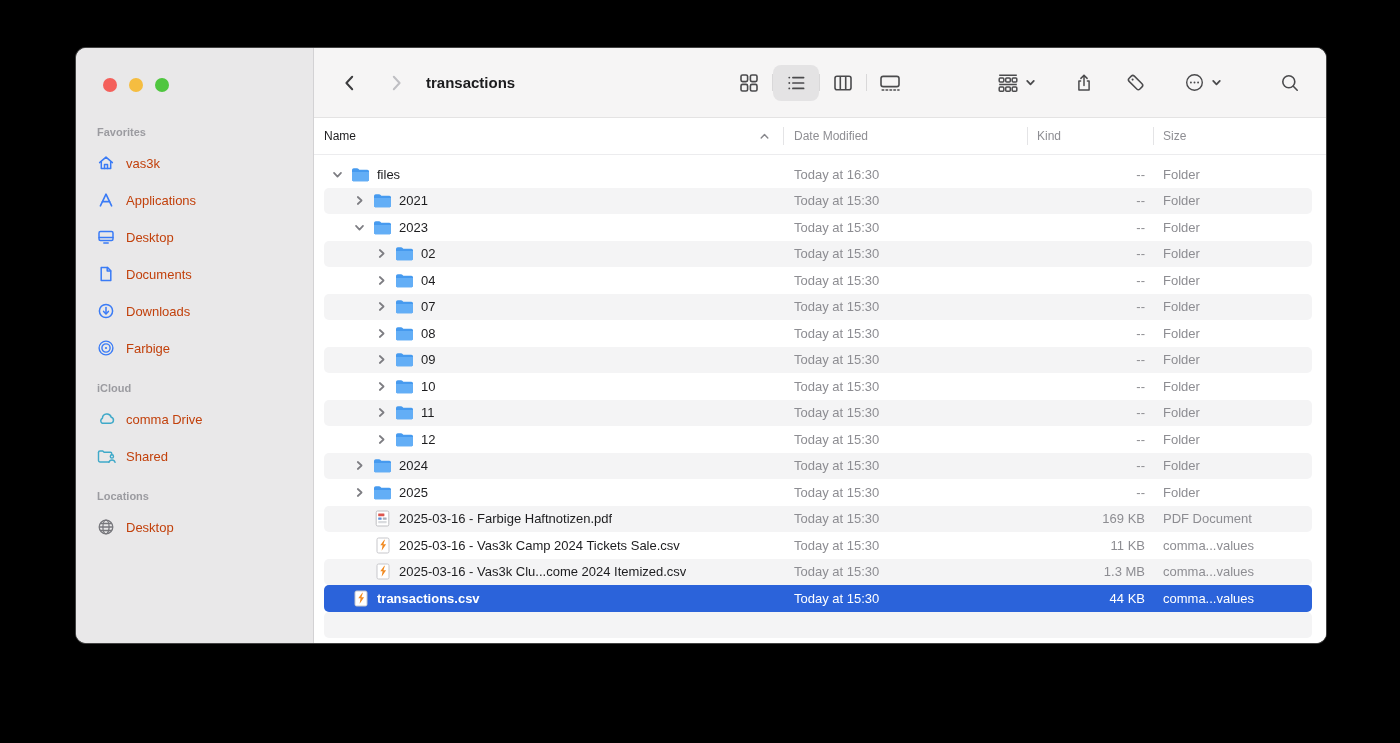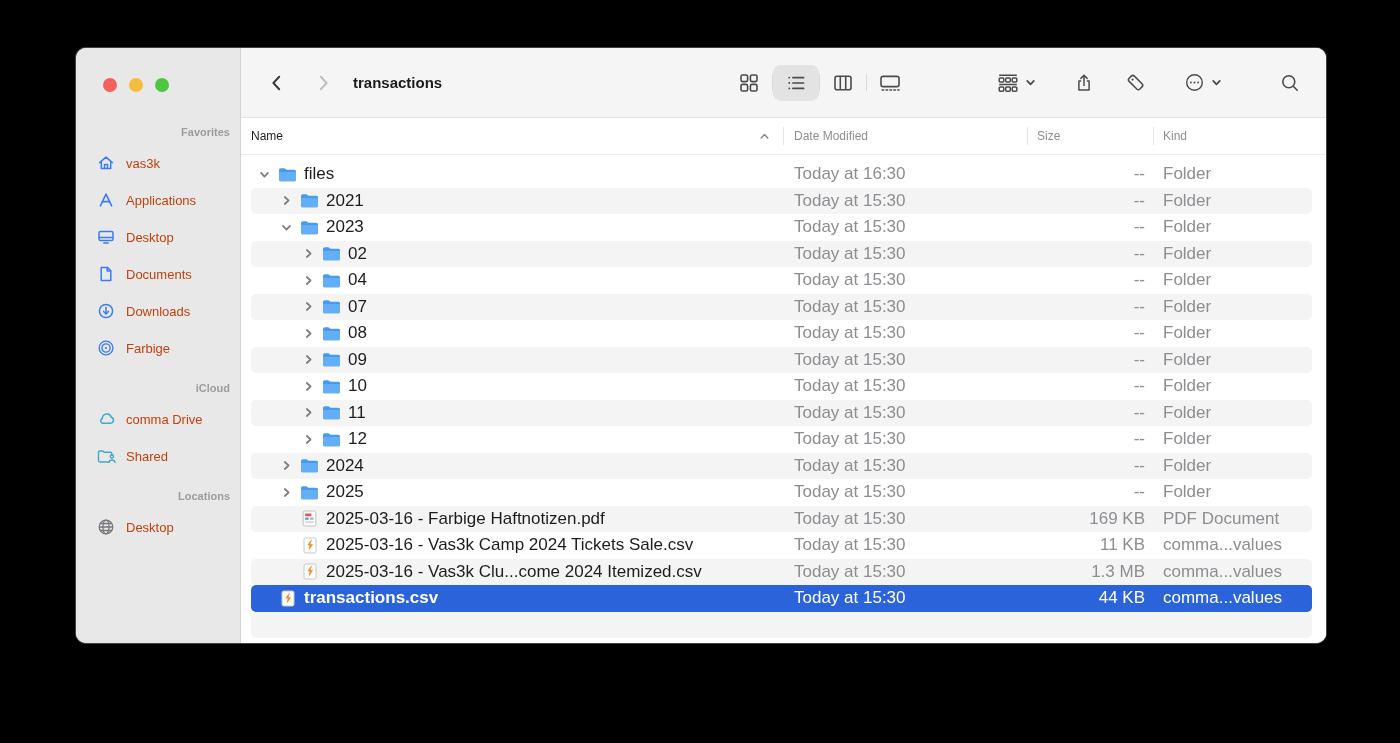--- a/index.html
+++ b/index.html
@@ -8,22 +8,22 @@
     font-family:"Liberation Sans","DejaVu Sans",sans-serif;
     -webkit-font-smoothing:antialiased;overflow:hidden;position:relative;
   }
   .window{
     position:absolute;left:76px;top:48px;width:1250px;height:595px;
     border-radius:10px;overflow:hidden;display:flex;background:#fff;
     box-shadow:0 0 0 1px rgba(120,120,120,.55), 0 30px 70px rgba(0,0,0,.65);
   }
   
   .sidebar{
-    width:165px;flex:none;background:#e9e8e9;border-right:1px solid #d3d2d4;
-    box-sizing:border-box;position:relative;text-align:right;
+    width:238px;flex:none;background:#e9e8e9;border-right:1px solid #d3d2d4;
+    box-sizing:border-box;position:relative;
   }
   .traffic{position:absolute;top:30px;left:27px;display:flex;gap:12px;}
   .dot{width:14px;height:14px;border-radius:50%;}
   .sb-scroll{padding-top:77px;}
   .sb-section{padding:0 10px;}
   .sb-section + .sb-section{margin-top:19px;}
   .sb-header{
     display:block;margin:0 0 10px 11px;font-size:11px;font-weight:700;
     color:#9b9ba0;height:14px;line-height:14px;
   }
@@ -67,21 +67,21 @@
   .hcell{position:relative;height:100%;display:flex;align-items:center;}
   .hcell.hdiv::before{
     content:"";position:absolute;left:0;top:9px;bottom:9px;width:1px;background:#e4e4e6;
   }
   .hcell.name{justify-content:space-between;color:#1d1d1f;}
   .hcell.name .sort{display:flex;margin-right:12px;color:#86868b;}
   .hcell.date{padding-left:11px;}
   .hcell.size{padding-left:10px;}
   .hcell.kind{padding-left:10px;}
   
-  .list{flex:1;overflow:hidden;padding-top:6px;font-size:17px;background:#fff;}
+  .list{flex:1;overflow:hidden;padding-top:6px;font-size:13px;background:#fff;}
   .row{
     display:grid;grid-template-columns:1fr 244px 126px 159px;height:26.5px;
     align-items:center;margin:0 14px 0 10px;border-radius:5px;color:#1d1d1f;cursor:default;
   }
   .row.striped{background:var(--stripe);}
   .row.selected{background:var(--accent);color:#fff;}
   .cell{min-width:0;white-space:nowrap;}
   .cell.name{display:flex;align-items:center;}
   .cell.date{color:#8d8d92;padding-left:11px;}
   .cell.size{color:#8d8d92;text-align:right;padding-right:8px;}
@@ -320,25 +320,25 @@
         <span>Name</span>
         <span class="sort">
             <svg width="13" height="13" viewBox="0 0 13 13" fill="none" stroke="currentColor" stroke-width="1.4" stroke-linecap="round" stroke-linejoin="round">
               <path d="M3.2 8 6.5 4.6 9.8 8"></path>
             </svg>
           </span>
       </div>
       <div class="hcell date hdiv">
         <span>Date Modified</span>
       </div>
+      <div class="hcell kind hdiv">
+        <span>Kind</span>
+      </div>
       <div class="hcell size hdiv">
         <span>Size</span>
-      </div>
-      <div class="hcell kind hdiv">
-        <span>Kind</span>
       </div>
     </div>
 
     <div class="list">
         <div class="row">
           <div class="cell name" style="padding-left: 5px;">
             <span class="disc">
               <svg width="11" height="11" viewBox="0 0 11 11" fill="none" stroke="currentColor" stroke-width="1.7" stroke-linecap="round" stroke-linejoin="round">
                 <path d="M2 3.8 5.5 7.6 9 3.8"></path>
               </svg>

